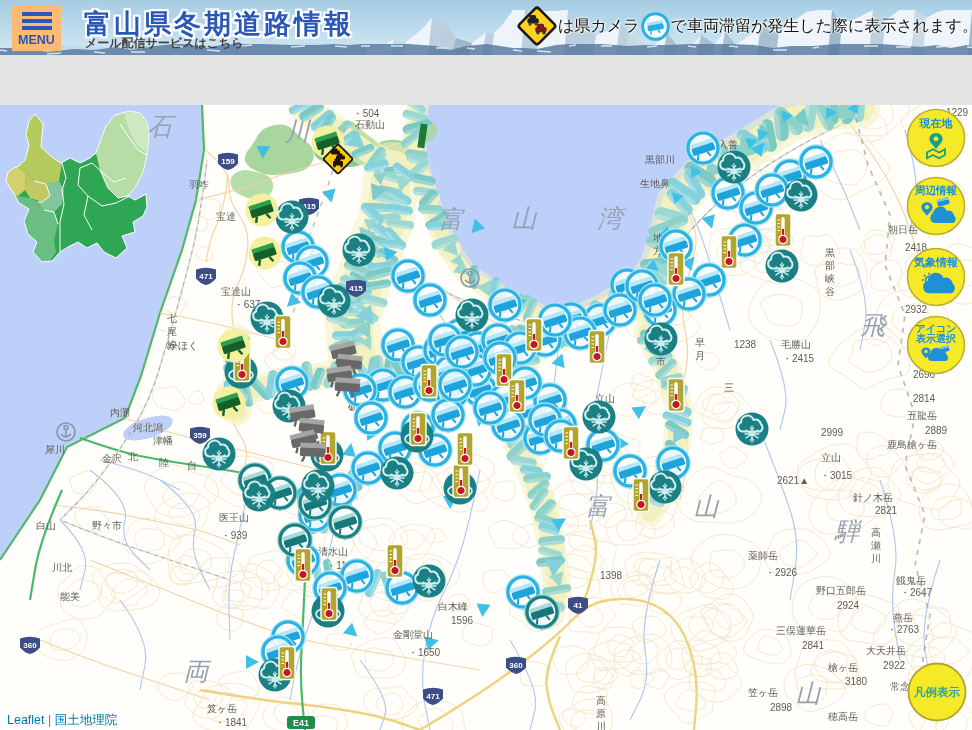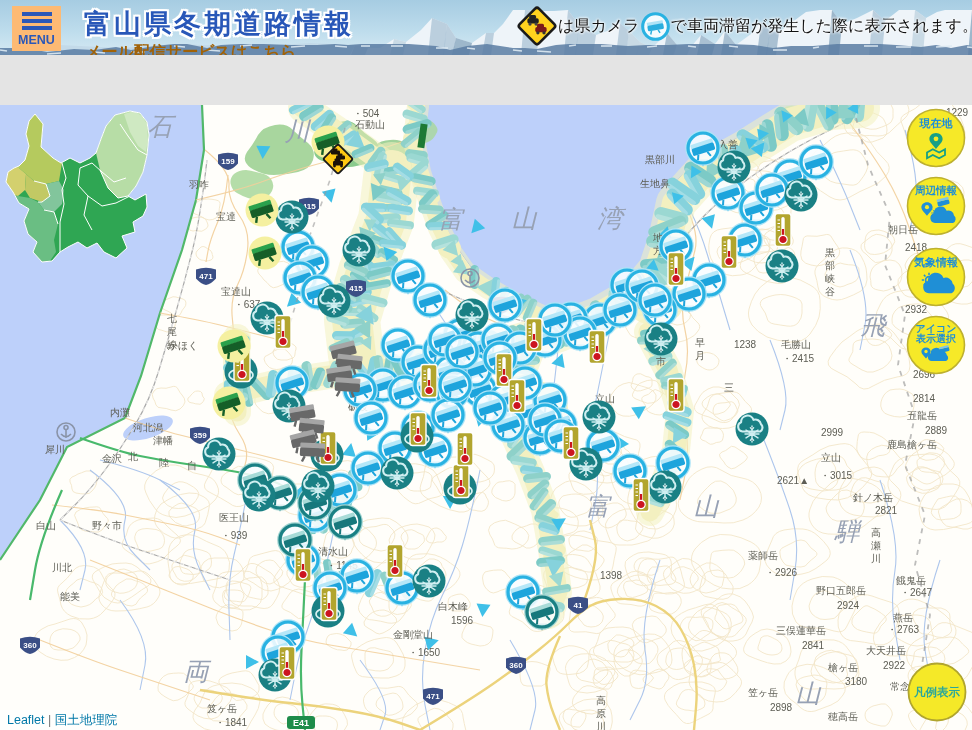--- a/index.html
+++ b/index.html
@@ -6,21 +6,21 @@
 font-family:"Liberation Sans",sans-serif;}
 #hdr{position:absolute;left:0;top:0;width:972px;height:55px;}
 #hdr > svg{position:absolute;left:0;top:0;}
 #menu{position:absolute;left:12px;top:6px;width:49px;height:45px;background:#fdba74;text-align:center;}
 #menu .bars{margin:6px auto 0;width:30px;}
 #menu .bars div{height:3.5px;background:#2b58b8;margin-bottom:3.5px;}
 #menu .lbl{color:#2b58b8;font-weight:bold;font-size:12.5px;margin-top:2px;}
 #title{position:absolute;left:84px;top:6px;font-size:27px;font-weight:bold;color:#2857b8;
 letter-spacing:3px;text-shadow:-2px -2px 0 #fff,2px -2px 0 #fff,-2px 2px 0 #fff,2px 2px 0 #fff,
 0 -2px 0 #fff,0 2px 0 #fff,-2px 0 0 #fff,2px 0 0 #fff;white-space:nowrap;}
-#sub{position:absolute;left:85px;top:42px;font-size:16px;color:#a16207;font-weight:bold;}
+#sub{position:absolute;left:85px;top:35px;font-size:12px;color:#404040;font-weight:bold;}
 #notice{position:absolute;left:516px;top:4px;height:44px;display:flex;align-items:center;
 font-size:16px;color:#111;white-space:nowrap;
 text-shadow:0 0 3px #fff,0 0 3px #fff,0 0 3px #fff;}
 #notice svg{flex:0 0 auto;}
 #grayband{position:absolute;left:0;top:55px;width:972px;height:50px;background:#e4e4e4;}
 #map{position:absolute;left:0;top:105px;width:972px;height:625px;}
 </style></head>
 <body>
 <div id="hdr">
     <svg width="972" height="55" viewBox="0 0 972 55">

